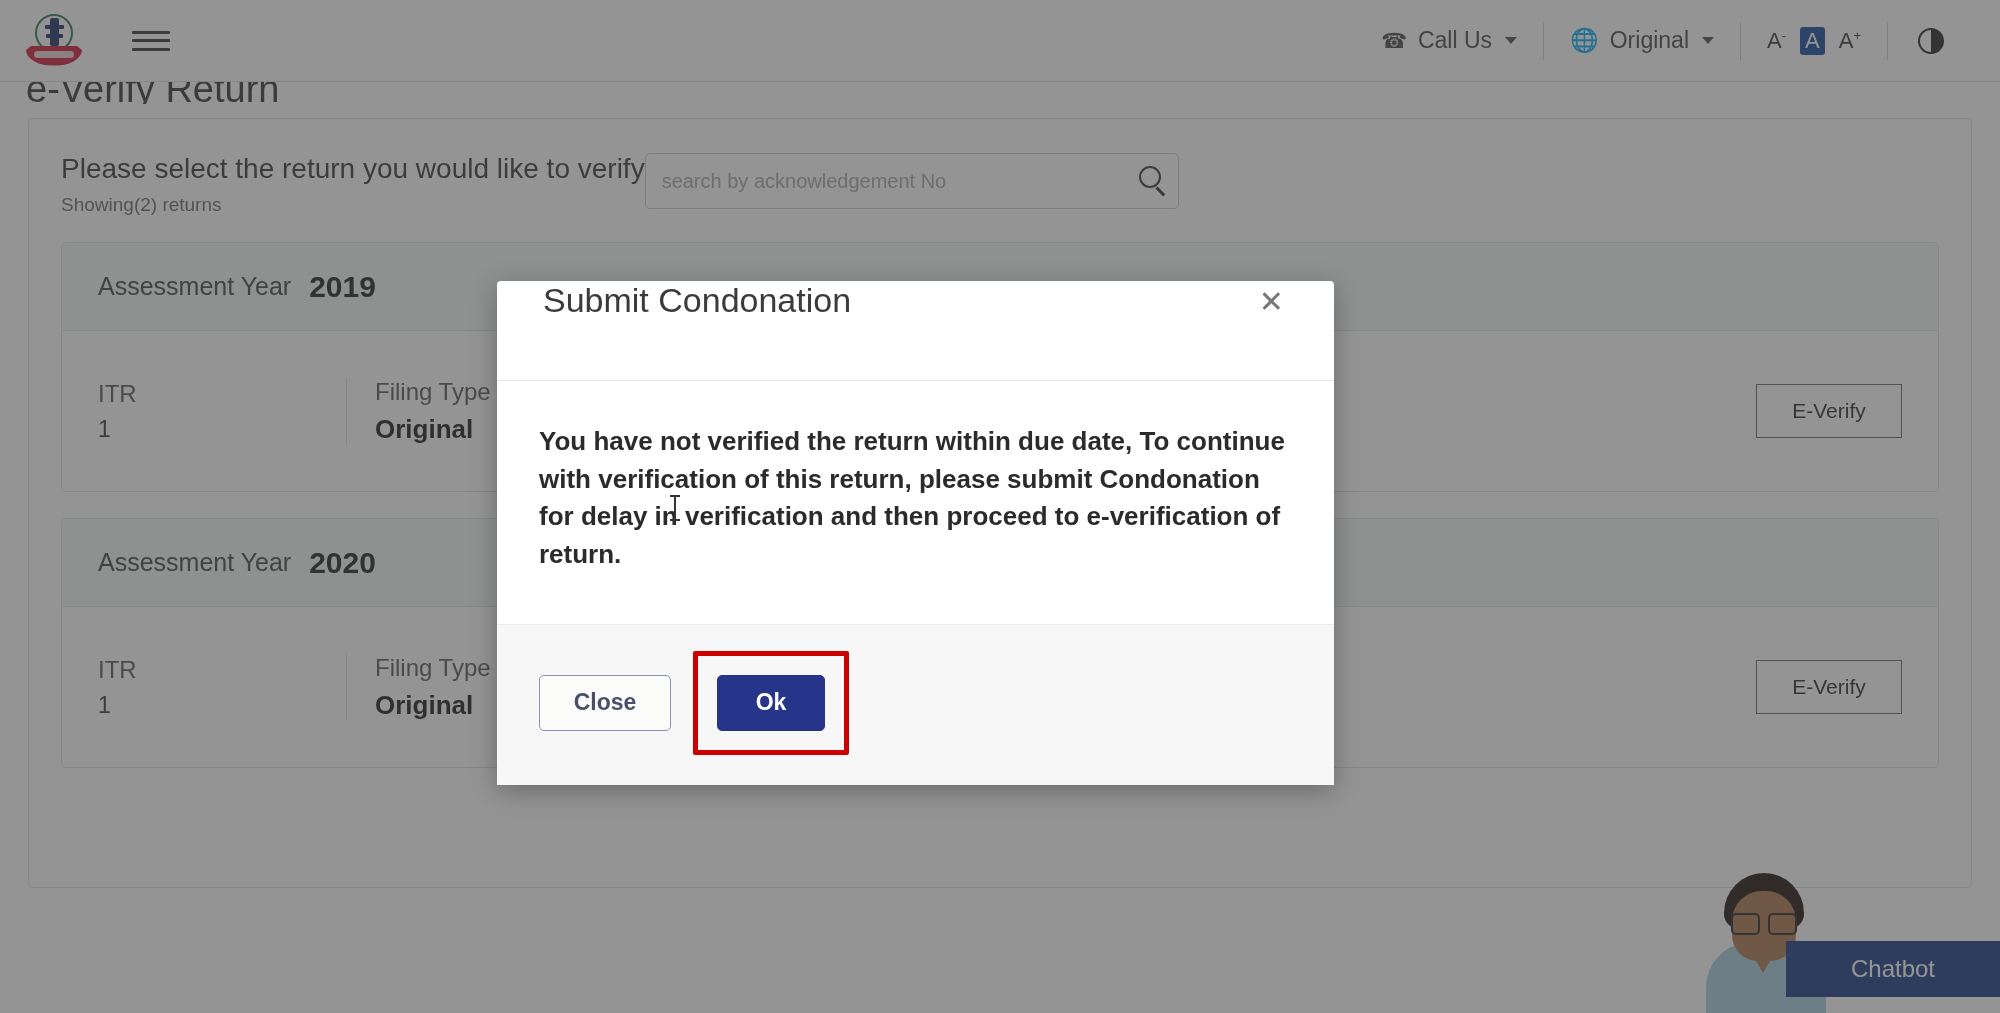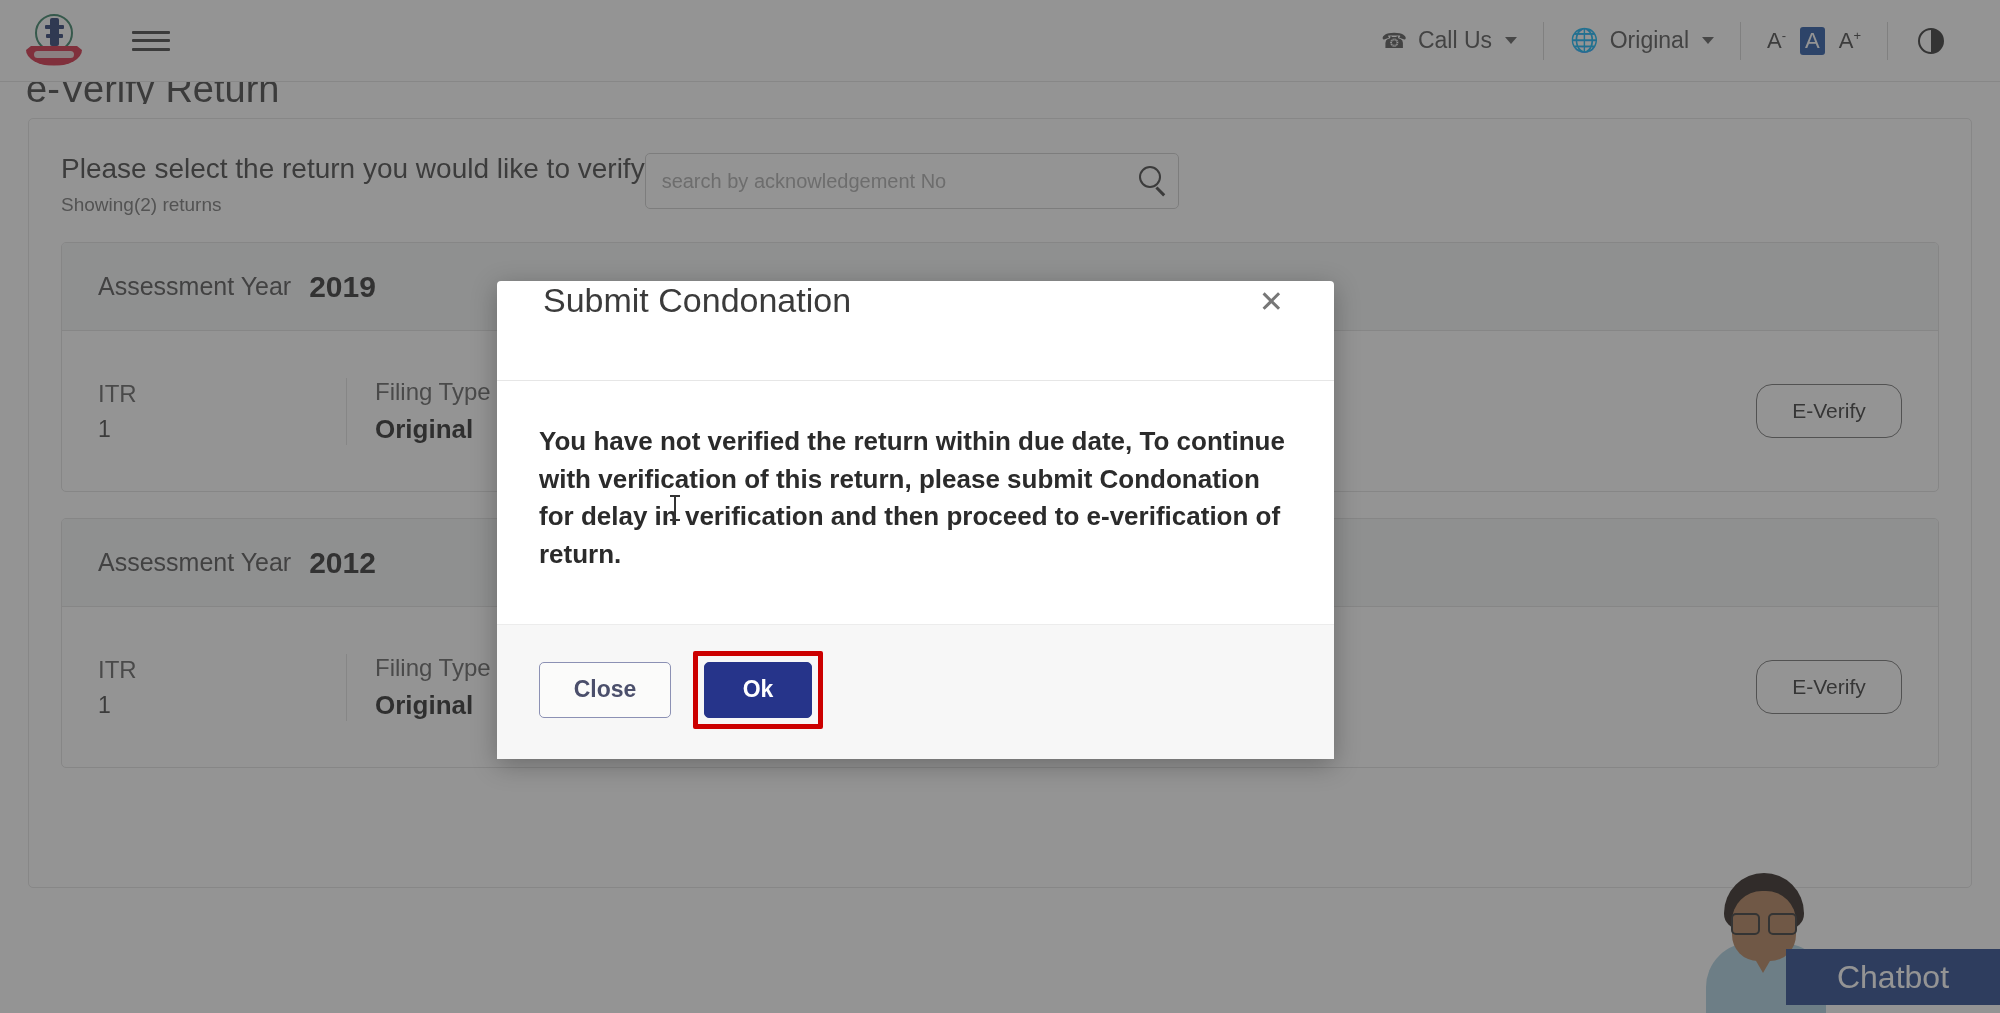--- a/index.html
+++ b/index.html
@@ -211,21 +211,21 @@
   .col-meta { flex: 1; padding-left: 28px; border-left: 1px solid #dfdfdf; }
   .fld-label { font-size: 24px; color: #5c5c5c; }
   .fld-value { font-size: 26px; color: #1f1f1f; font-weight: bold; margin-top: 8px; }
   .fld-value.plain { font-weight: normal; font-size: 23px; color: #3c3c3c; }
   .meta-line { font-size: 22px; color: #3e3e3e; line-height: 1.42; }
 
   .everify-btn {
     margin-left: auto;
     width: 146px; height: 54px;
     border: 1px solid #6d6d6d;
-    border-radius: 16px;
+    border-radius: 0;
     background: #fff;
     color: #2f2f2f;
     font-size: 21px;
     font-family: "Liberation Sans", sans-serif;
     cursor: pointer;
   }
 
   
   .chatbot-wrap {
     position: absolute;
@@ -258,25 +258,25 @@
   .bot-body {
     position:absolute; left:6px; bottom:0; width:120px; height:70px;
     background:#a9cfe0; border-radius:44px 44px 0 0;
   }
   .bot-collar {
     position:absolute; left:48px; bottom:40px; width:30px; height:26px;
     background:#b07b52; clip-path: polygon(0 0, 100% 0, 50% 100%);
   }
   .chatbot-bar {
     position: absolute;
-    right: 0; bottom: 8px;
+    right: 0; bottom: 16px;
     width: 214px; height: 56px;
     background: #1d3f88;
     color: #fff;
-    font-size: 32px;
+    font-size: 24px;
     display: flex; align-items: center; justify-content: center;
     pointer-events: auto;
     cursor: pointer;
   }
 
   
   .overlay {
     position: absolute; inset: 0;
     background: rgba(60,60,60,0.55);
     z-index: 40;
@@ -338,21 +338,21 @@
     cursor: pointer;
   }
   .btn-close {
     background: #fbfbfa;
     border: 1px solid #8c91b4;
     color: #4b4f6b;
     font-weight: bold;
   }
   .ok-wrap {
     border: 5px solid #cc0000;
-    padding: 6px;
+    padding: 19px;
     border-radius: 2px;
     display: inline-flex;
     margin-left: 6px;
   }
   .btn-ok {
     background: #26348a;
     border: 1px solid #26348a;
     color: #ffffff;
     font-weight: bold;
     min-width: 108px;
@@ -442,21 +442,21 @@
           <div class="meta-line"></div>
           <div class="meta-line"></div>
         </div>
         <button class="everify-btn">E-Verify</button>
       </div>
     </div>
 
     <div class="return-card">
       <div class="ay-bar">
         <span class="ay-label">Assessment Year</span>
-        <span class="ay-value">2012</span>
+        <span class="ay-value">2020</span>
       </div>
       <div class="ret-body">
         <div class="col-itr">
           <div class="fld-label">ITR</div>
           <div class="fld-value plain">1</div>
         </div>
         <div class="col-filing">
           <div class="fld-label">Filing Type</div>
           <div class="fld-value">Original</div>
         </div>

